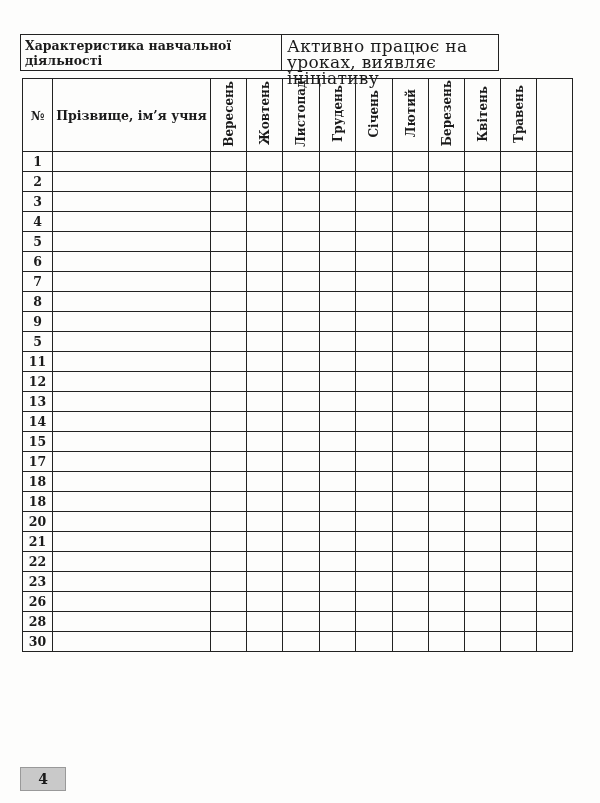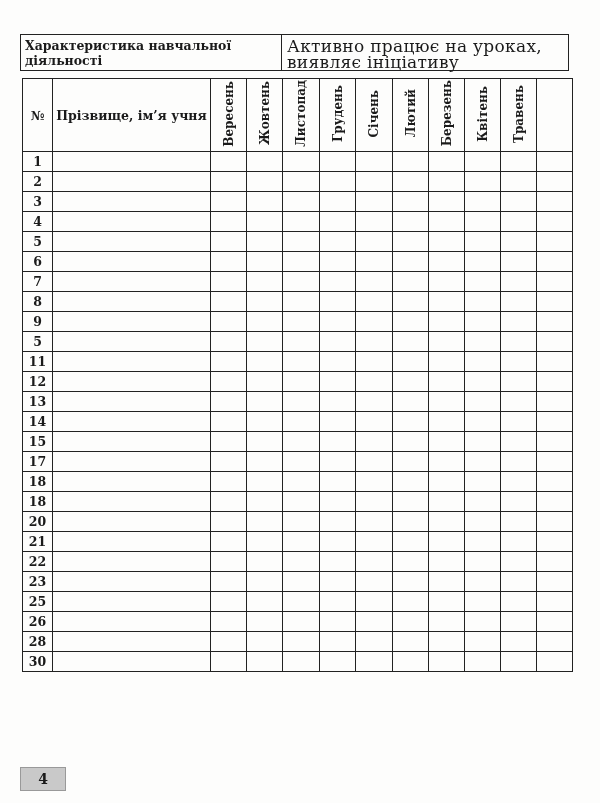--- a/index.html
+++ b/index.html
@@ -1,18 +1,18 @@
 <!DOCTYPE html>
 <html><head>
 <meta charset="utf-8">
 <style>
   html,body{margin:0;padding:0;}
   body{width:600px;height:803px;background:#fdfdfc;position:relative;overflow:hidden;
        font-family:"DejaVu Serif","Liberation Serif",serif;color:#1a1a1a;}
-  .topbox{position:absolute;left:20px;top:34px;width:549px;height:37px;border:1.5px solid #222;display:flex;box-sizing:border-box;}
+  .topbox{position:absolute;left:20px;top:34px;width:479px;height:37px;border:1.5px solid #222;display:flex;box-sizing:border-box;}
   .topbox .lcell{width:261px;border-right:1.5px solid #222;display:flex;align-items:center;padding-left:4px;
        font-weight:bold;font-size:12.5px;box-sizing:border-box;}
   .topbox .rcell{flex:1;padding:3px 5px;font-size:17px;line-height:16px;letter-spacing:.3px;}
   table{position:absolute;left:22px;top:78px;border-collapse:collapse;table-layout:fixed;}
   td,th{border:1.3px solid #222;padding:0;}
   th{height:72px;font-weight:bold;font-size:12.5px;}
   .vert{writing-mode:vertical-rl;transform:rotate(180deg);display:inline-block;font-size:12px;font-weight:bold;}
   td{height:19px;font-size:12.5px;}
   td.num{text-align:center;font-weight:bold;}
   .pagenum{position:absolute;left:20px;top:767px;width:44px;height:22px;background:#c9c9c9;
@@ -360,34 +360,20 @@
         <td></td>
         <td></td>
         <td></td>
         <td></td>
         <td></td>
         <td></td>
         <td></td>
         <td></td>
       </tr>
       <tr>
-        <td class="num">25</td>
-        <td></td>
-        <td></td>
-        <td></td>
-        <td></td>
-        <td></td>
-        <td></td>
-        <td></td>
-        <td></td>
-        <td></td>
-        <td></td>
-        <td></td>
-      </tr>
-      <tr>
         <td class="num">26</td>
         <td></td>
         <td></td>
         <td></td>
         <td></td>
         <td></td>
         <td></td>
         <td></td>
         <td></td>
         <td></td>

